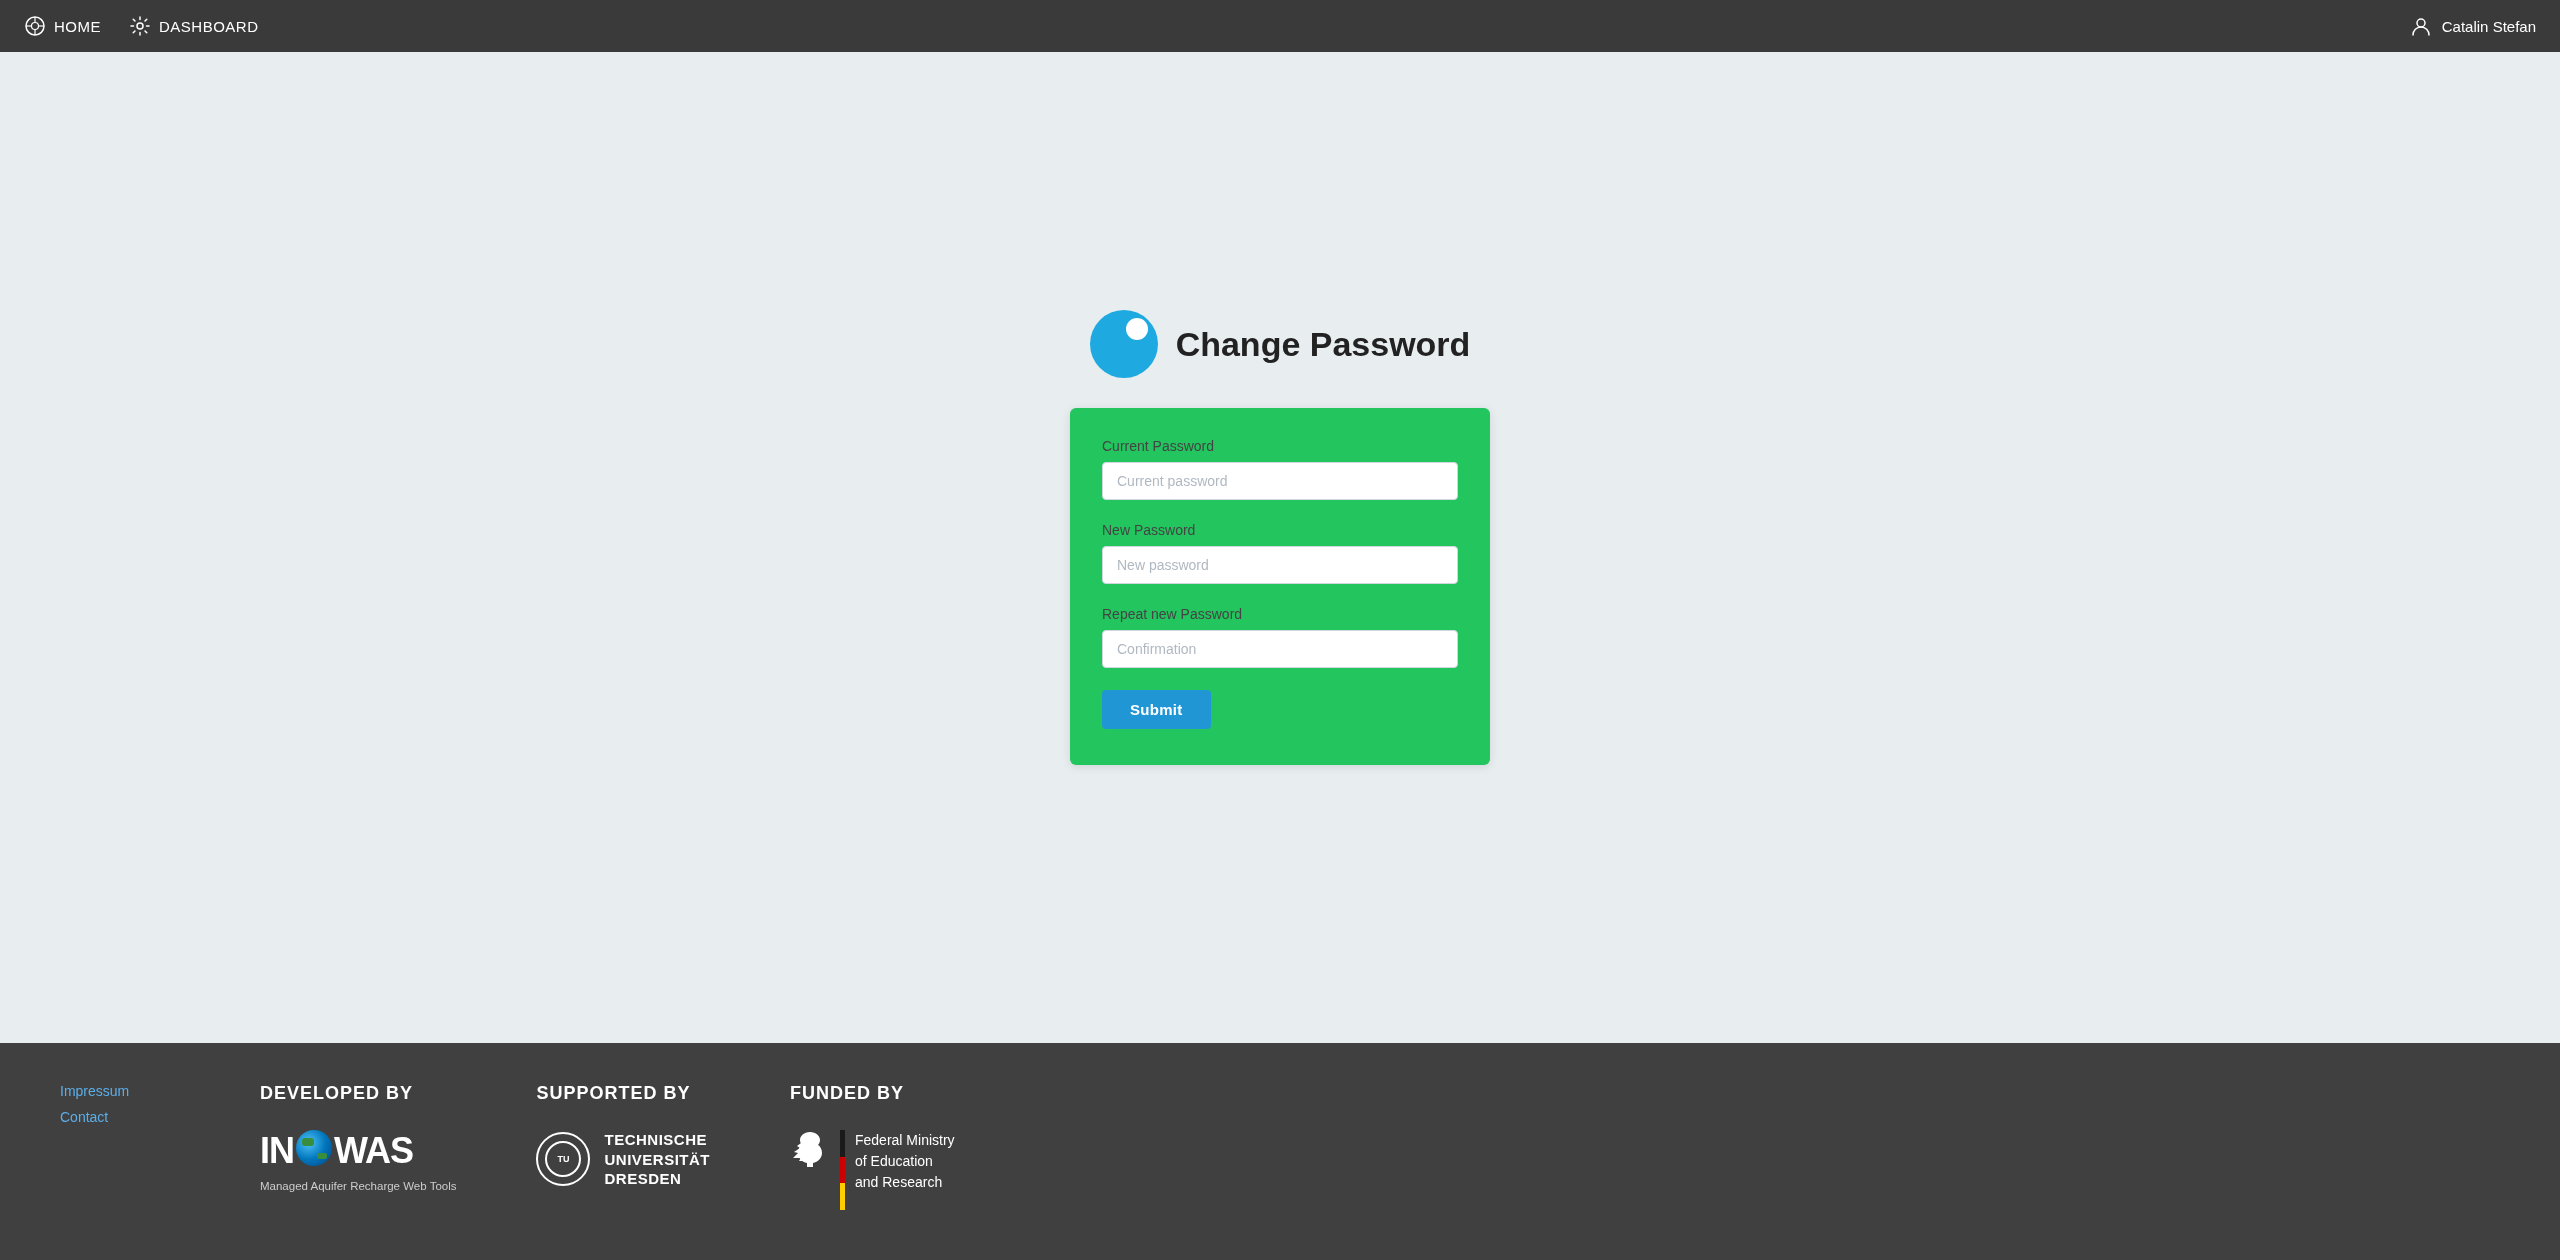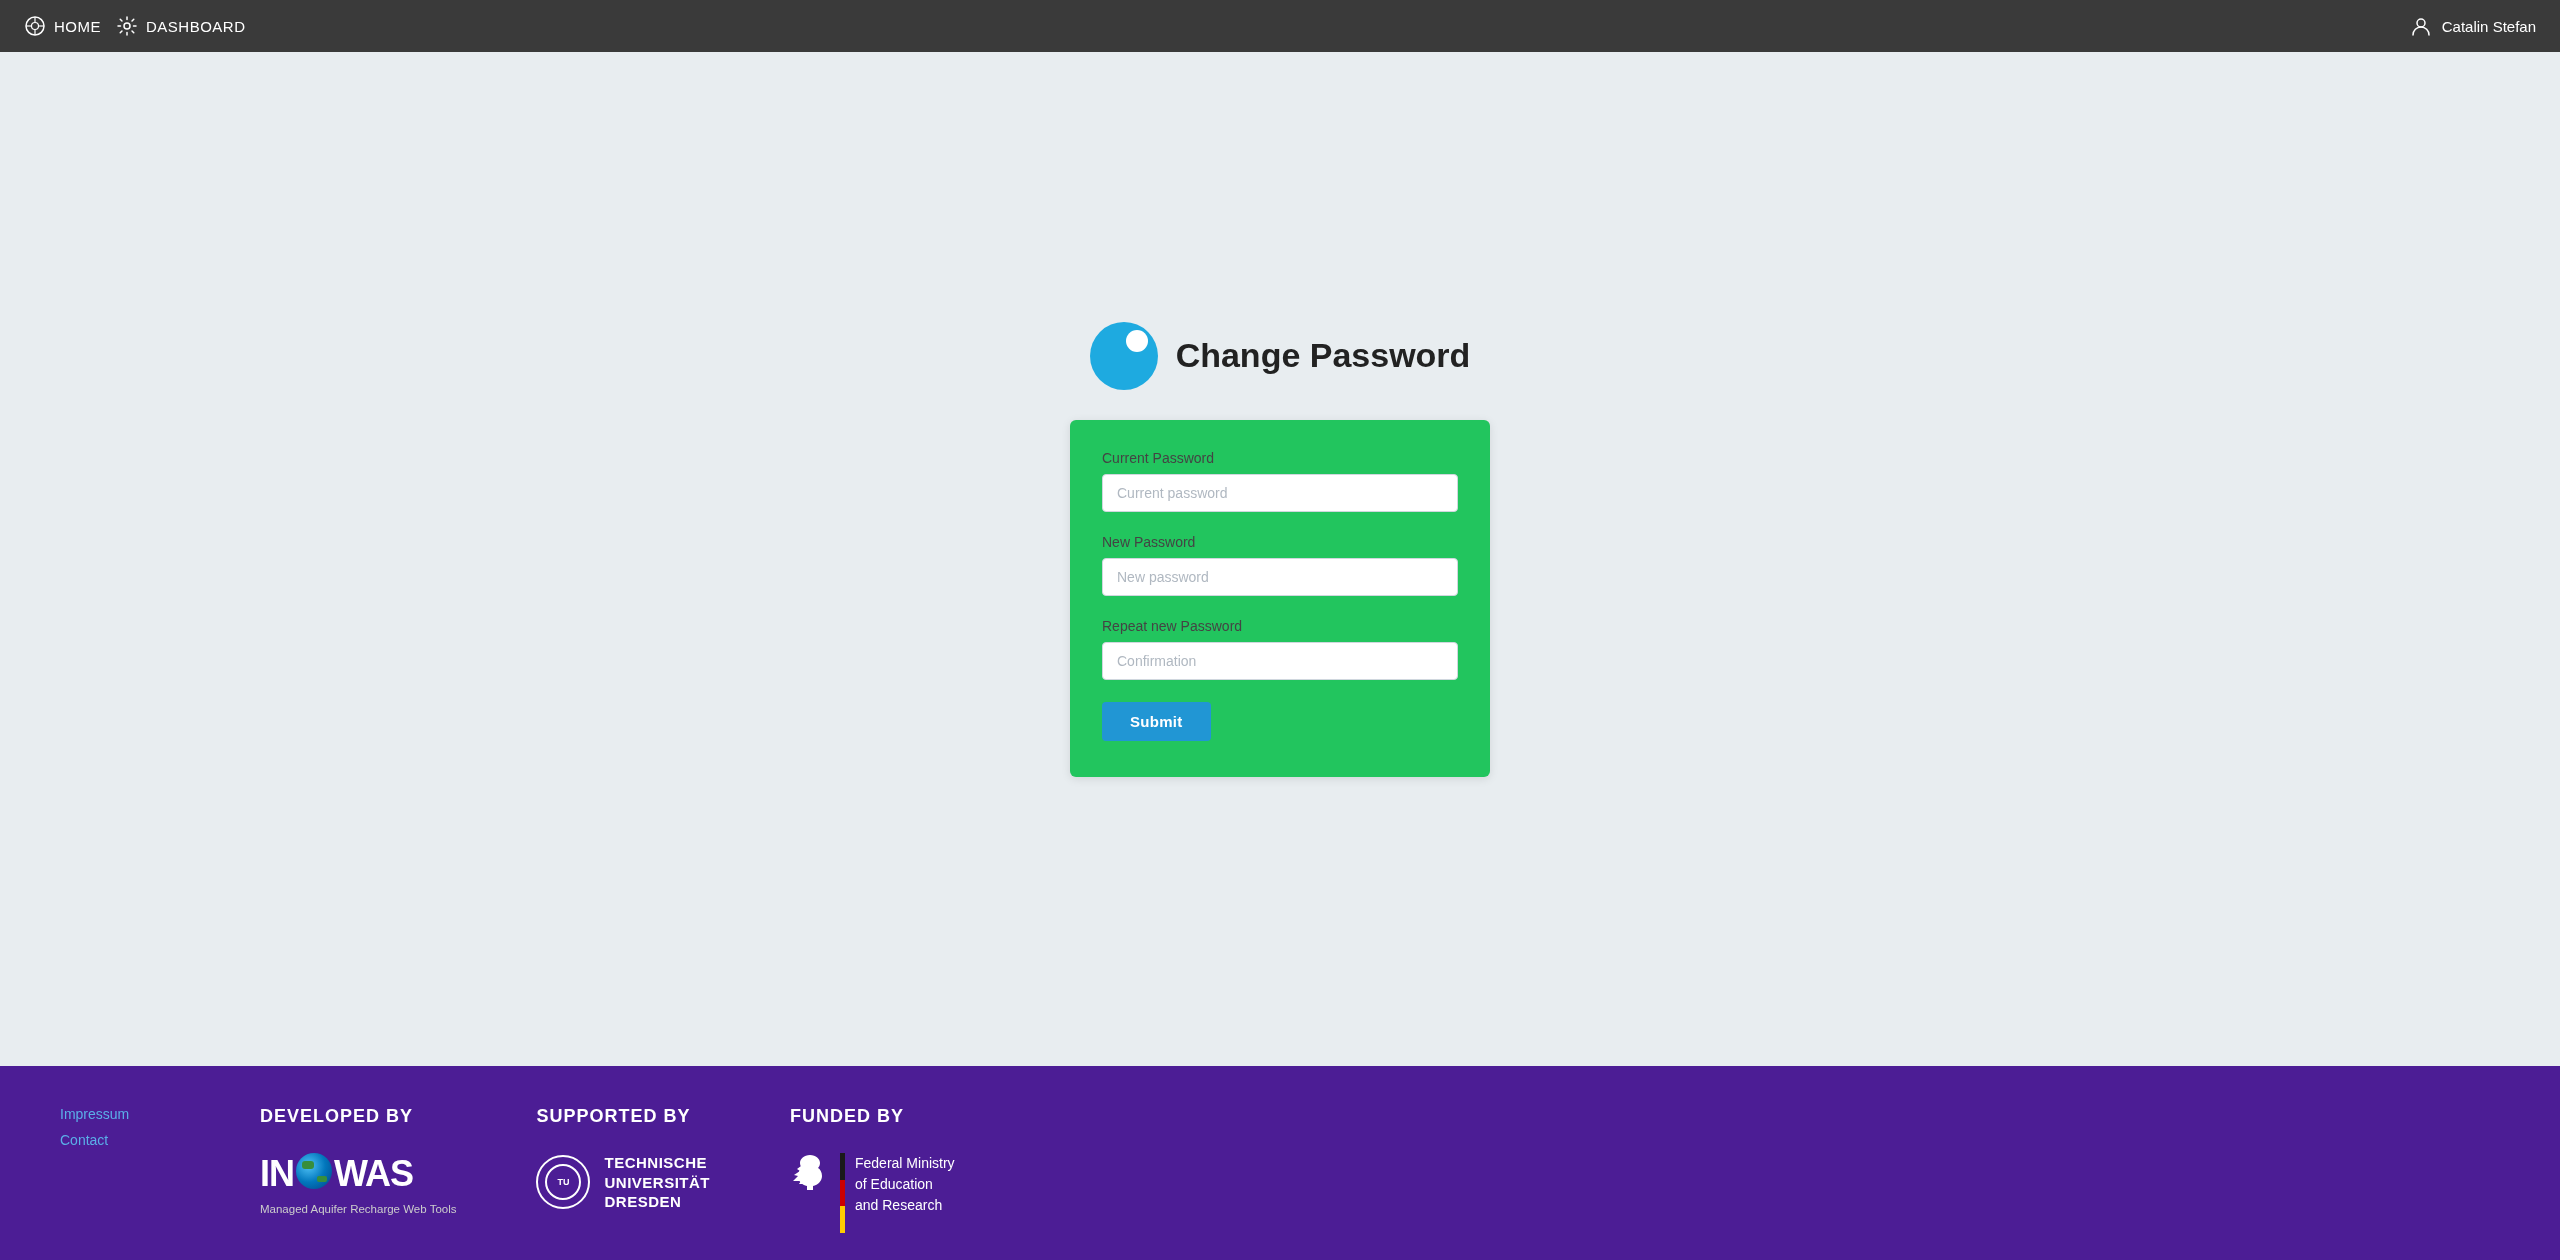--- a/index.html
+++ b/index.html
@@ -10,21 +10,21 @@
       background: #3a3a3a;
       height: 52px;
       display: flex;
       align-items: center;
       padding: 0 24px;
       justify-content: space-between;
     }
     .navbar-left {
       display: flex;
       align-items: center;
-      gap: 15px;
+      gap: 28px;
     }
     .nav-item {
       display: flex;
       align-items: center;
       gap: 8px;
       color: #ffffff;
       font-size: 15px;
       font-weight: 500;
       letter-spacing: 0.5px;
       cursor: pointer;
@@ -136,22 +136,22 @@
       border-radius: 4px;
       padding: 11px 28px;
       font-size: 15px;
       font-weight: 600;
       cursor: pointer;
       letter-spacing: 0.3px;
     }
 
     
     .footer {
-      background: #4c1d95;
-      padding: 40px 60px 27px;
+      background: #404040;
+      padding: 40px 60px 50px;
       color: #fff;
     }
     .footer-inner {
       display: flex;
       gap: 80px;
       align-items: flex-start;
     }
     .footer-col {
       display: flex;
       flex-direction: column;

